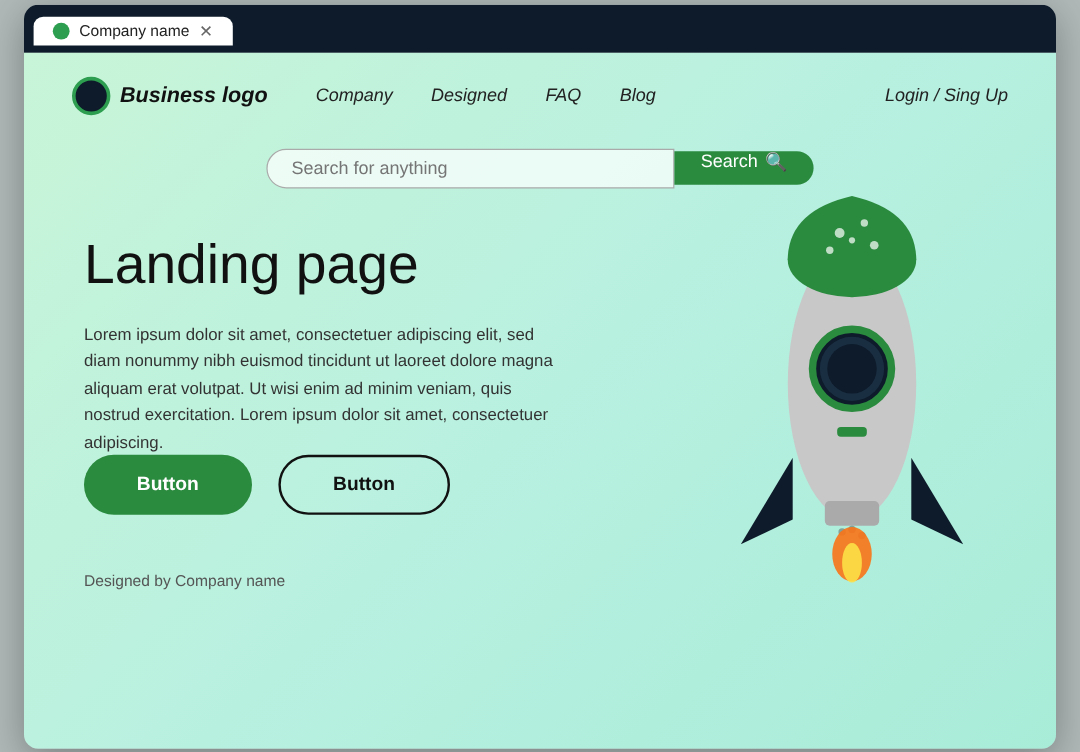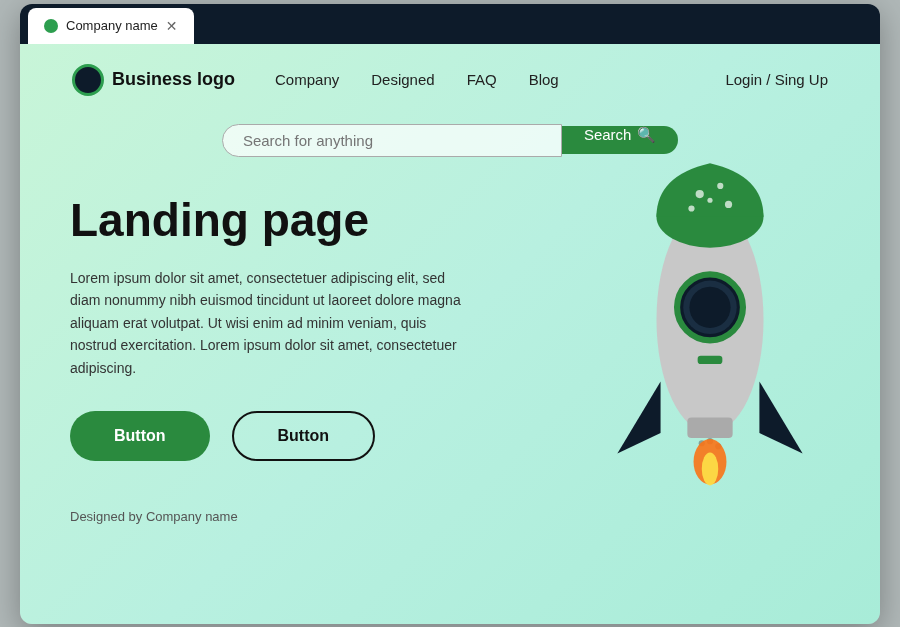--- a/index.html
+++ b/index.html
@@ -25,21 +25,21 @@
       padding: 0;
       display: flex;
       align-items: center;
       height: 40px;
     }
 
     .browser-tab {
       background: white;
       border-radius: 8px 8px 0 0;
       padding: 0 16px;
-      height: 36px;
+      height: 24px;
       display: flex;
       align-items: center;
       gap: 8px;
       margin-left: 8px;
       margin-top: 4px;
       min-width: 160px;
     }
 
     .tab-favicon {
       width: 14px;
@@ -68,22 +68,23 @@
       padding: 0;
       min-height: 580px;
       position: relative;
       overflow: hidden;
     }
 
     
     .navbar {
       display: flex;
       align-items: center;
-      padding: 20px 52px;
+      padding: 20px 40px;
       gap: 0;
+      font-style: italic;
     }
 
     .logo-area {
       display: flex;
       align-items: center;
       gap: 8px;
       margin-right: 40px;
     }
 
     .logo-icon {
@@ -164,31 +165,30 @@
       position: relative;
     }
 
     .hero-text {
       flex: 1;
       max-width: 460px;
     }
 
     .hero-title {
       font-size: 46px;
-      font-weight: 700;
+      font-weight: 400;
       color: #111;
       line-height: 1.1;
       margin-bottom: 22px;
     }
 
     .hero-body {
       font-size: 14px;
       color: #333;
       line-height: 1.6;
-      margin-bottom: 32px;
       max-width: 400px;
     }
 
     .hero-buttons {
       display: flex;
       gap: 22px;
     }
 
     .btn-primary {
       background: #2a8a3e;

